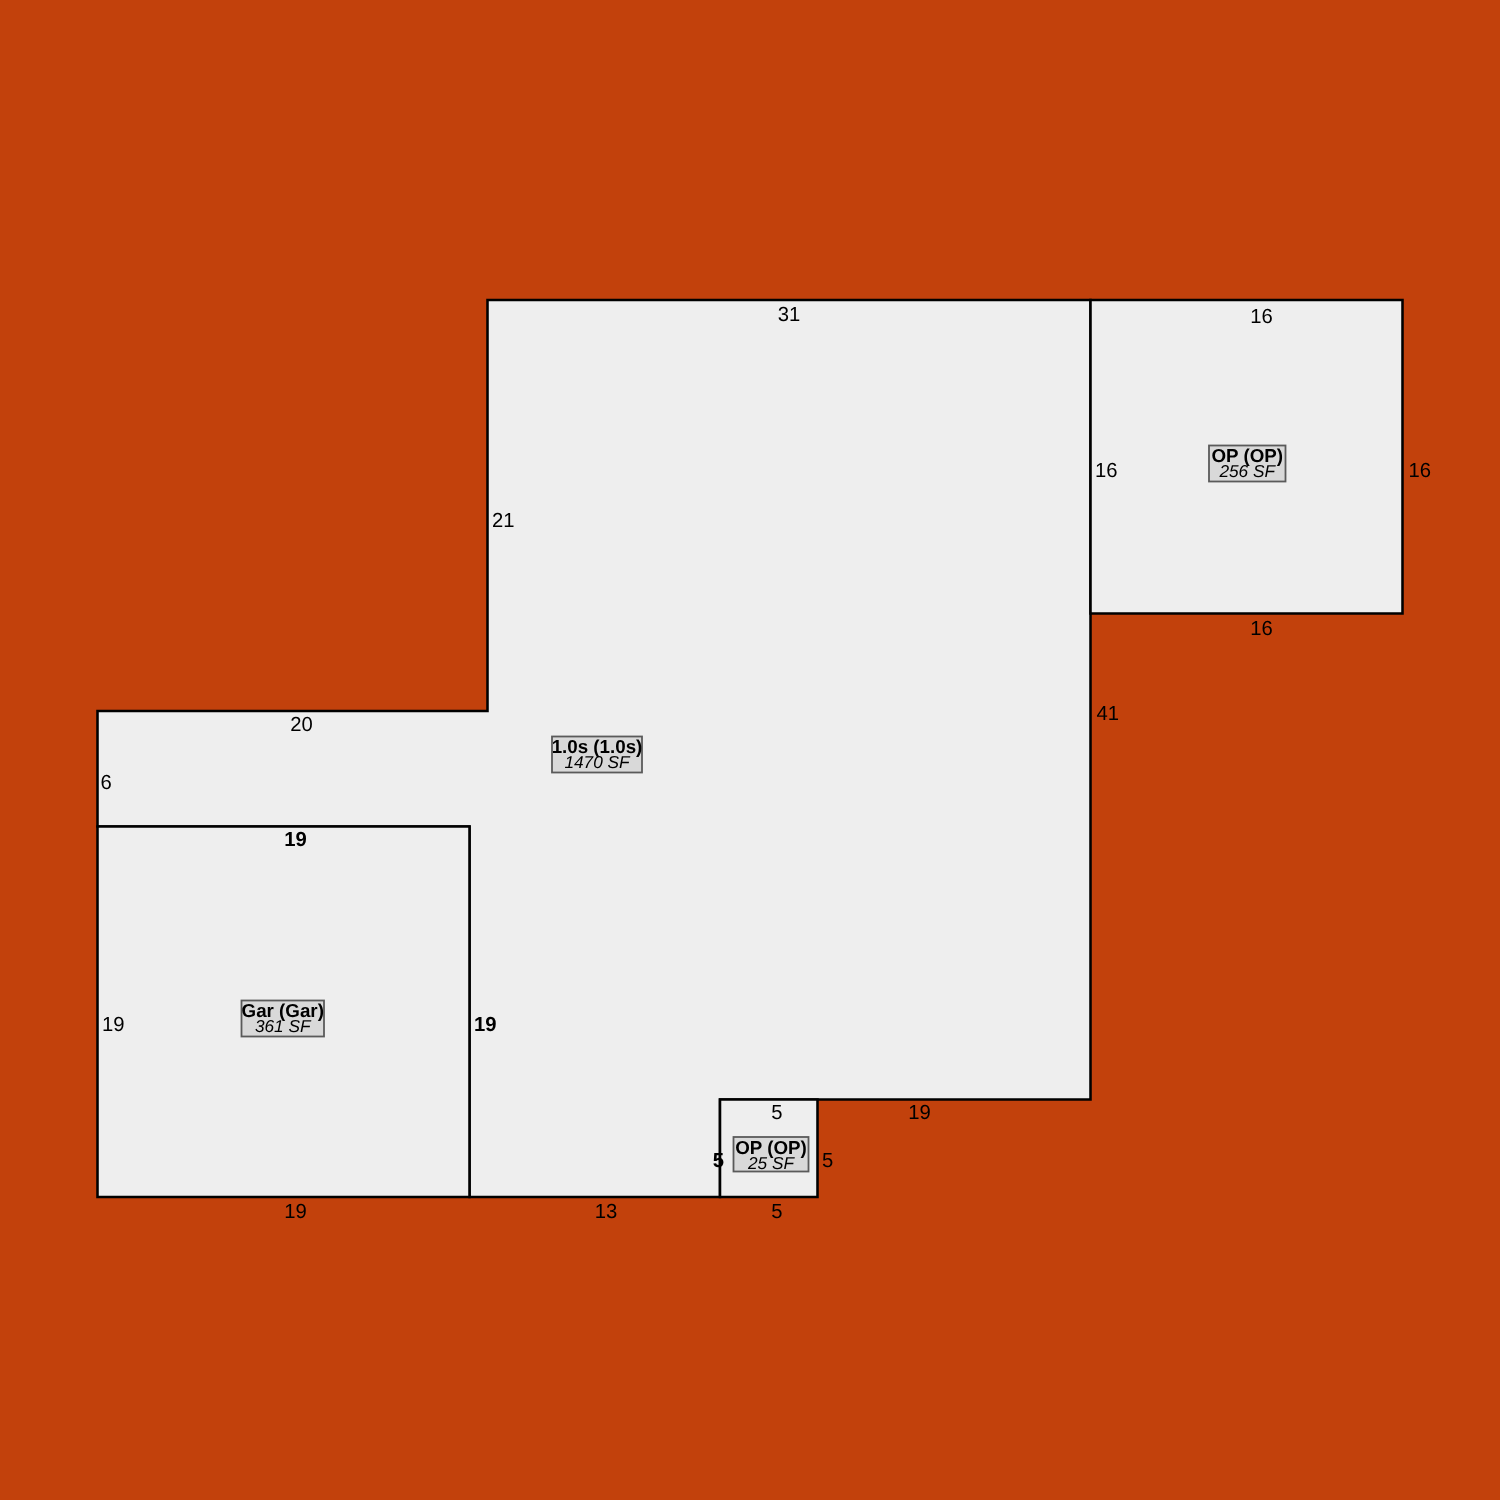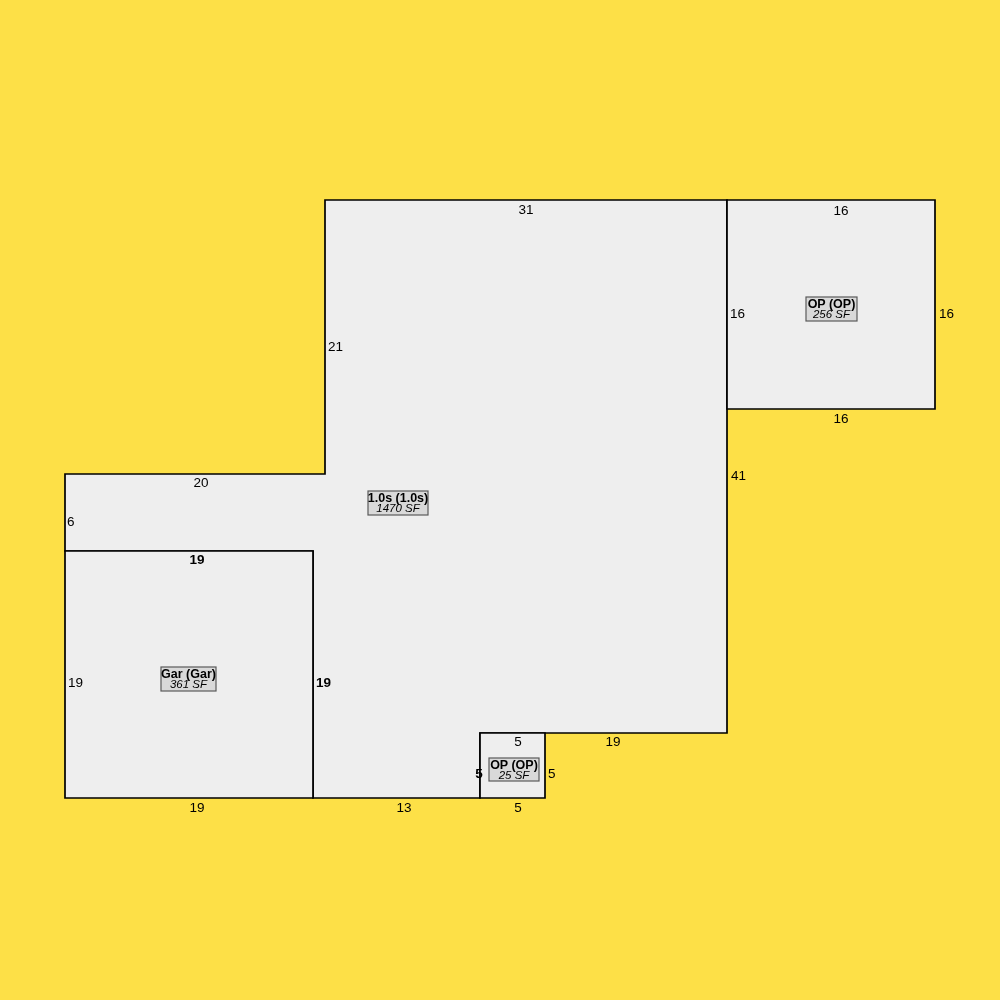--- a/index.html
+++ b/index.html
@@ -5,21 +5,21 @@
   html, body {
     margin: 0;
     padding: 0;
     background: #ffffff;
     font-family: "Liberation Sans", sans-serif;
   }
   .sketch-canvas {
     position: relative;
     width: 1000px;
     height: 1000px;
-    background: #fde047;
+    background: #c2410c;
     overflow: hidden;
   }
   svg text {
     fill: #000000;
     font-family: "Liberation Sans", sans-serif;
   }
   .dim-label { font-size: 13.5px; }
   .dim-label.bold { font-weight: bold; }
   .area-title { font-size: 12.5px; font-weight: bold; }
   .area-sf { font-size: 11.5px; font-style: italic; }

